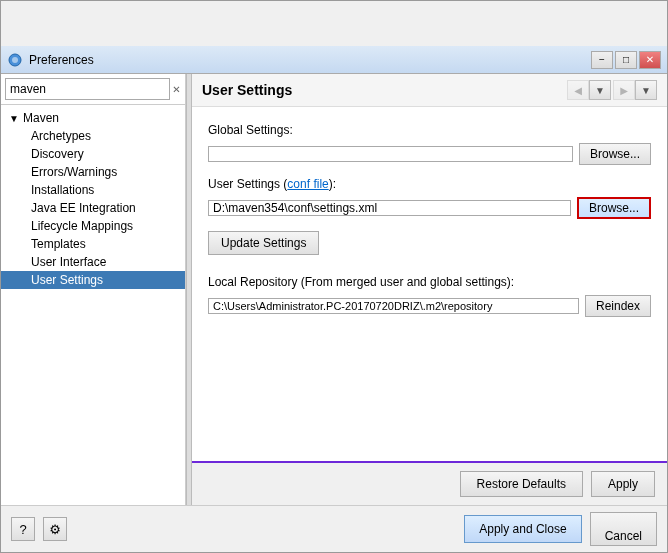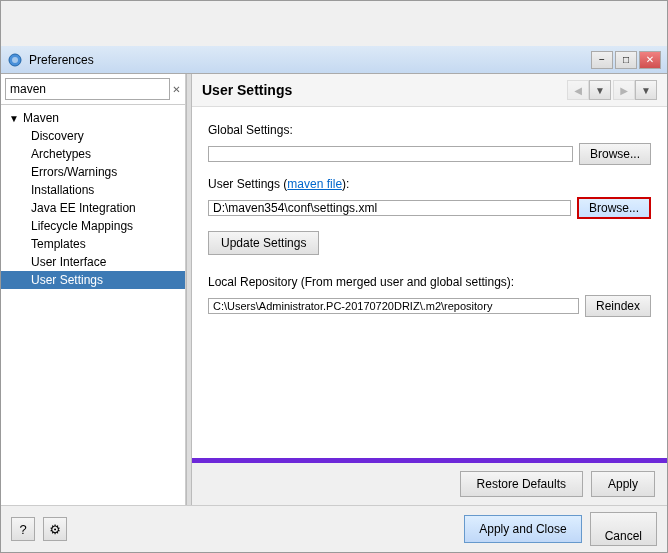--- a/index.html
+++ b/index.html
@@ -256,21 +256,21 @@
       font-size: 12px;
       margin-bottom: 20px;
     }
 
     .footer-buttons {
       display: flex;
       align-items: center;
       justify-content: flex-end;
       gap: 8px;
       padding: 8px 12px;
-      border-top: 5px solid #6d28d9;
+      border-top: 2px solid #6d28d9;
       background: #f0f0f0;
     }
 
     .footer-btn {
       height: 26px;
       padding: 0 16px;
       background: linear-gradient(to bottom, #f5f5f5, #e0e0e0);
       border: 1px solid #aaa;
       cursor: pointer;
       font-size: 12px;
@@ -363,24 +363,24 @@
       <div class="search-box">
         <input type="text" class="search-input" value="maven" style="">
         <div class="search-clear">✕</div>
       </div>
       <div class="tree-container">
         <div class="tree-item parent">
           <span class="tree-arrow">▼</span>
           <span>Maven</span>
         </div>
         <div class="tree-item tree-child">
+          <span>Archetypes</span>
+        </div>
+        <div class="tree-item tree-child">
           <span>Discovery</span>
-        </div>
-        <div class="tree-item tree-child">
-          <span>Archetypes</span>
         </div>
         <div class="tree-item tree-child">
           <span>Errors/Warnings</span>
         </div>
         <div class="tree-item tree-child">
           <span>Installations</span>
         </div>
         <div class="tree-item tree-child">
           <span>Java EE Integration</span>
         </div>
@@ -420,21 +420,21 @@
       <div class="content-body">
         
         <div class="section-label">Global Settings:</div>
         <div class="input-row">
           <input type="text" class="text-input" value="" style="">
           <button class="browse-btn">Browse...</button>
         </div>
 
         
         <div class="section-label">
-          User Settings (<span class="link-text">maven file</span>):
+          User Settings (<span class="link-text">conf file</span>):
         </div>
         <div class="input-row">
           <input type="text" class="text-input" value="D:\maven354\conf\settings.xml" style="">
           <button class="browse-btn highlighted">Browse...</button>
         </div>
 
         
         <button class="update-btn">Update Settings</button>
 
         

